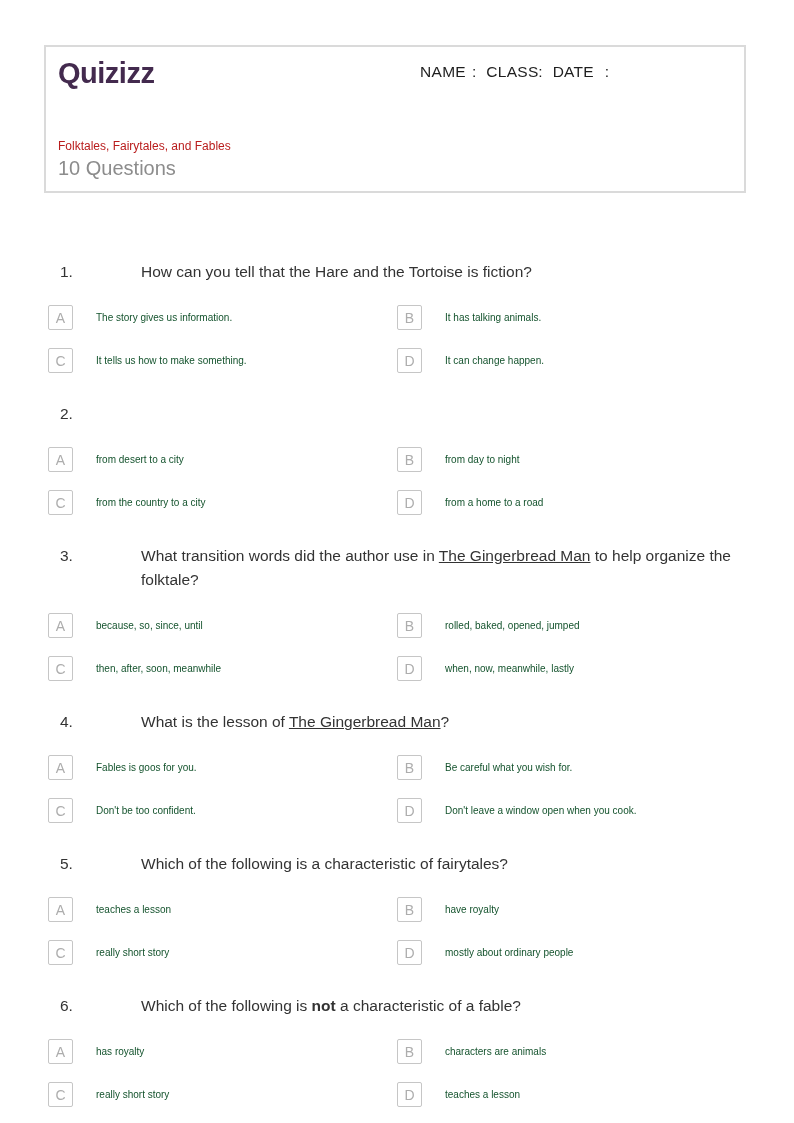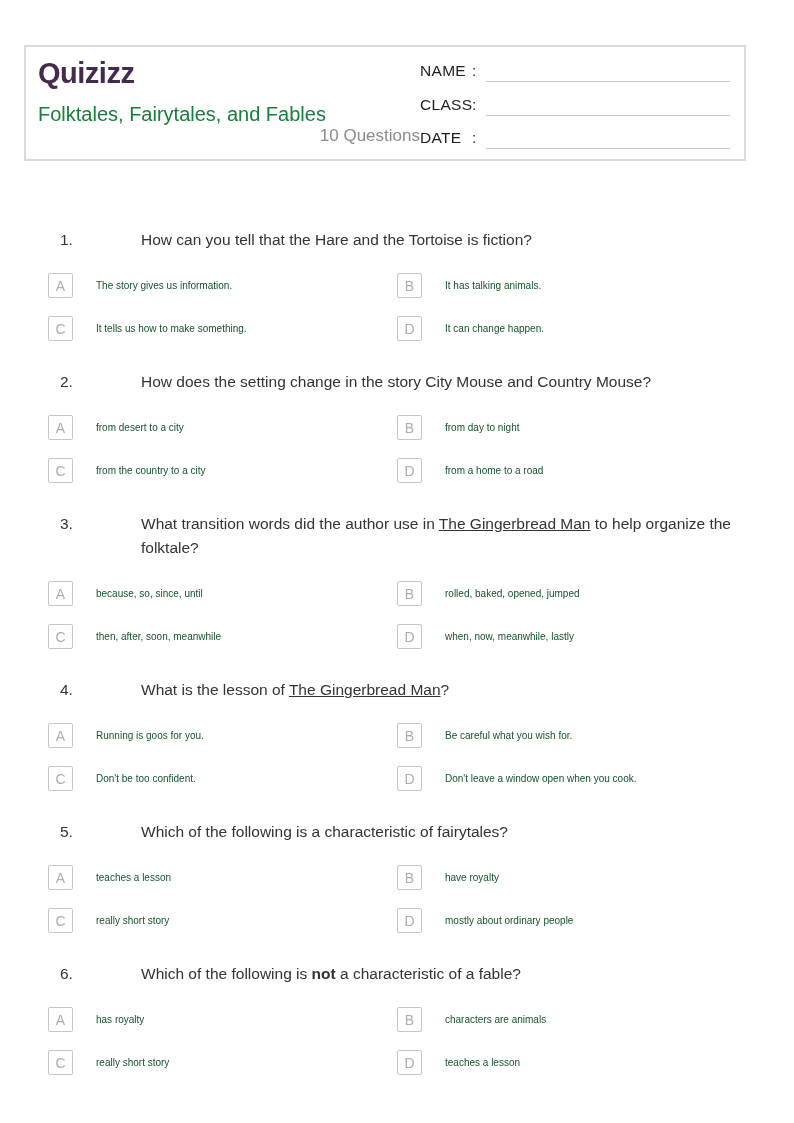--- a/index.html
+++ b/index.html
@@ -15,53 +15,52 @@
   html,body{background:#ffffff;}
   body{
     width:794px;height:1123px;
     font-family:"Liberation Sans","DejaVu Sans",sans-serif;
     color:var(--text);
     overflow:hidden;
     position:relative;
   }
   
   .header-box{
-    margin:45px 48px 0 24px;
-    height:116px;
+    margin:45px 48px 0 44px;
+    height:148px;
     border:2px solid var(--header-border);
     display:flex;
   }
   .brand-col{
     flex:1;
     padding:10px 0 13px 12px;
     display:flex;flex-direction:column;justify-content:space-between;
   }
   .logo{
     font-size:29px;
     font-weight:700;
     letter-spacing:-0.5px;
     color:var(--brand);
     line-height:32px;
   }
   .quiz-title{
+    font-size:12px;
+    color:#b91c1c;
+    line-height:20px;
+  }
+  .quiz-subtitle{
     font-size:20px;
-    color:#15803d;
-    line-height:20px;
-  }
-  .quiz-subtitle{
-    font-size:17px;
     color:var(--muted);
     line-height:20px;
     margin-top:2px;
-    text-align:right;
   }
   .fields-col{
     width:324px;
     padding:12px 14px 0 0;
-    display:flex;flex-direction:column;
+    display:flex;
   }
   .field{
     display:flex;align-items:flex-end;
     height:24px;
     margin-bottom:10px;
   }
   .field-label{
     font-size:15.5px;
     color:#1e1e1e;
     width:52px;
@@ -181,21 +180,20 @@
       <div class="option">
         <span class="opt-box">D</span>
         <span class="opt-text">It can change happen.</span>
       </div>
     </div>
   </section>
 
   <section class="question">
     <div class="q-head">
       <span class="q-num">2.</span>
-      <p class="q-text"><span>How does the setting change in the story City Mouse and Country Mouse?</span></p>
     </div>
     <div class="options">
       <div class="option">
         <span class="opt-box">A</span>
         <span class="opt-text">from desert to a city</span>
       </div>
       <div class="option">
         <span class="opt-box">B</span>
         <span class="opt-text">from day to night</span>
       </div>
@@ -236,21 +234,21 @@
   </section>
 
   <section class="question">
     <div class="q-head">
       <span class="q-num">4.</span>
       <p class="q-text"><span>What is the lesson of </span><span class="u">The Gingerbread Man</span><span>?</span></p>
     </div>
     <div class="options">
       <div class="option">
         <span class="opt-box">A</span>
-        <span class="opt-text">Running is goos for you.</span>
+        <span class="opt-text">Fables is goos for you.</span>
       </div>
       <div class="option">
         <span class="opt-box">B</span>
         <span class="opt-text">Be careful what you wish for.</span>
       </div>
       <div class="option">
         <span class="opt-box">C</span>
         <span class="opt-text">Don't be too confident.</span>
       </div>
       <div class="option">

